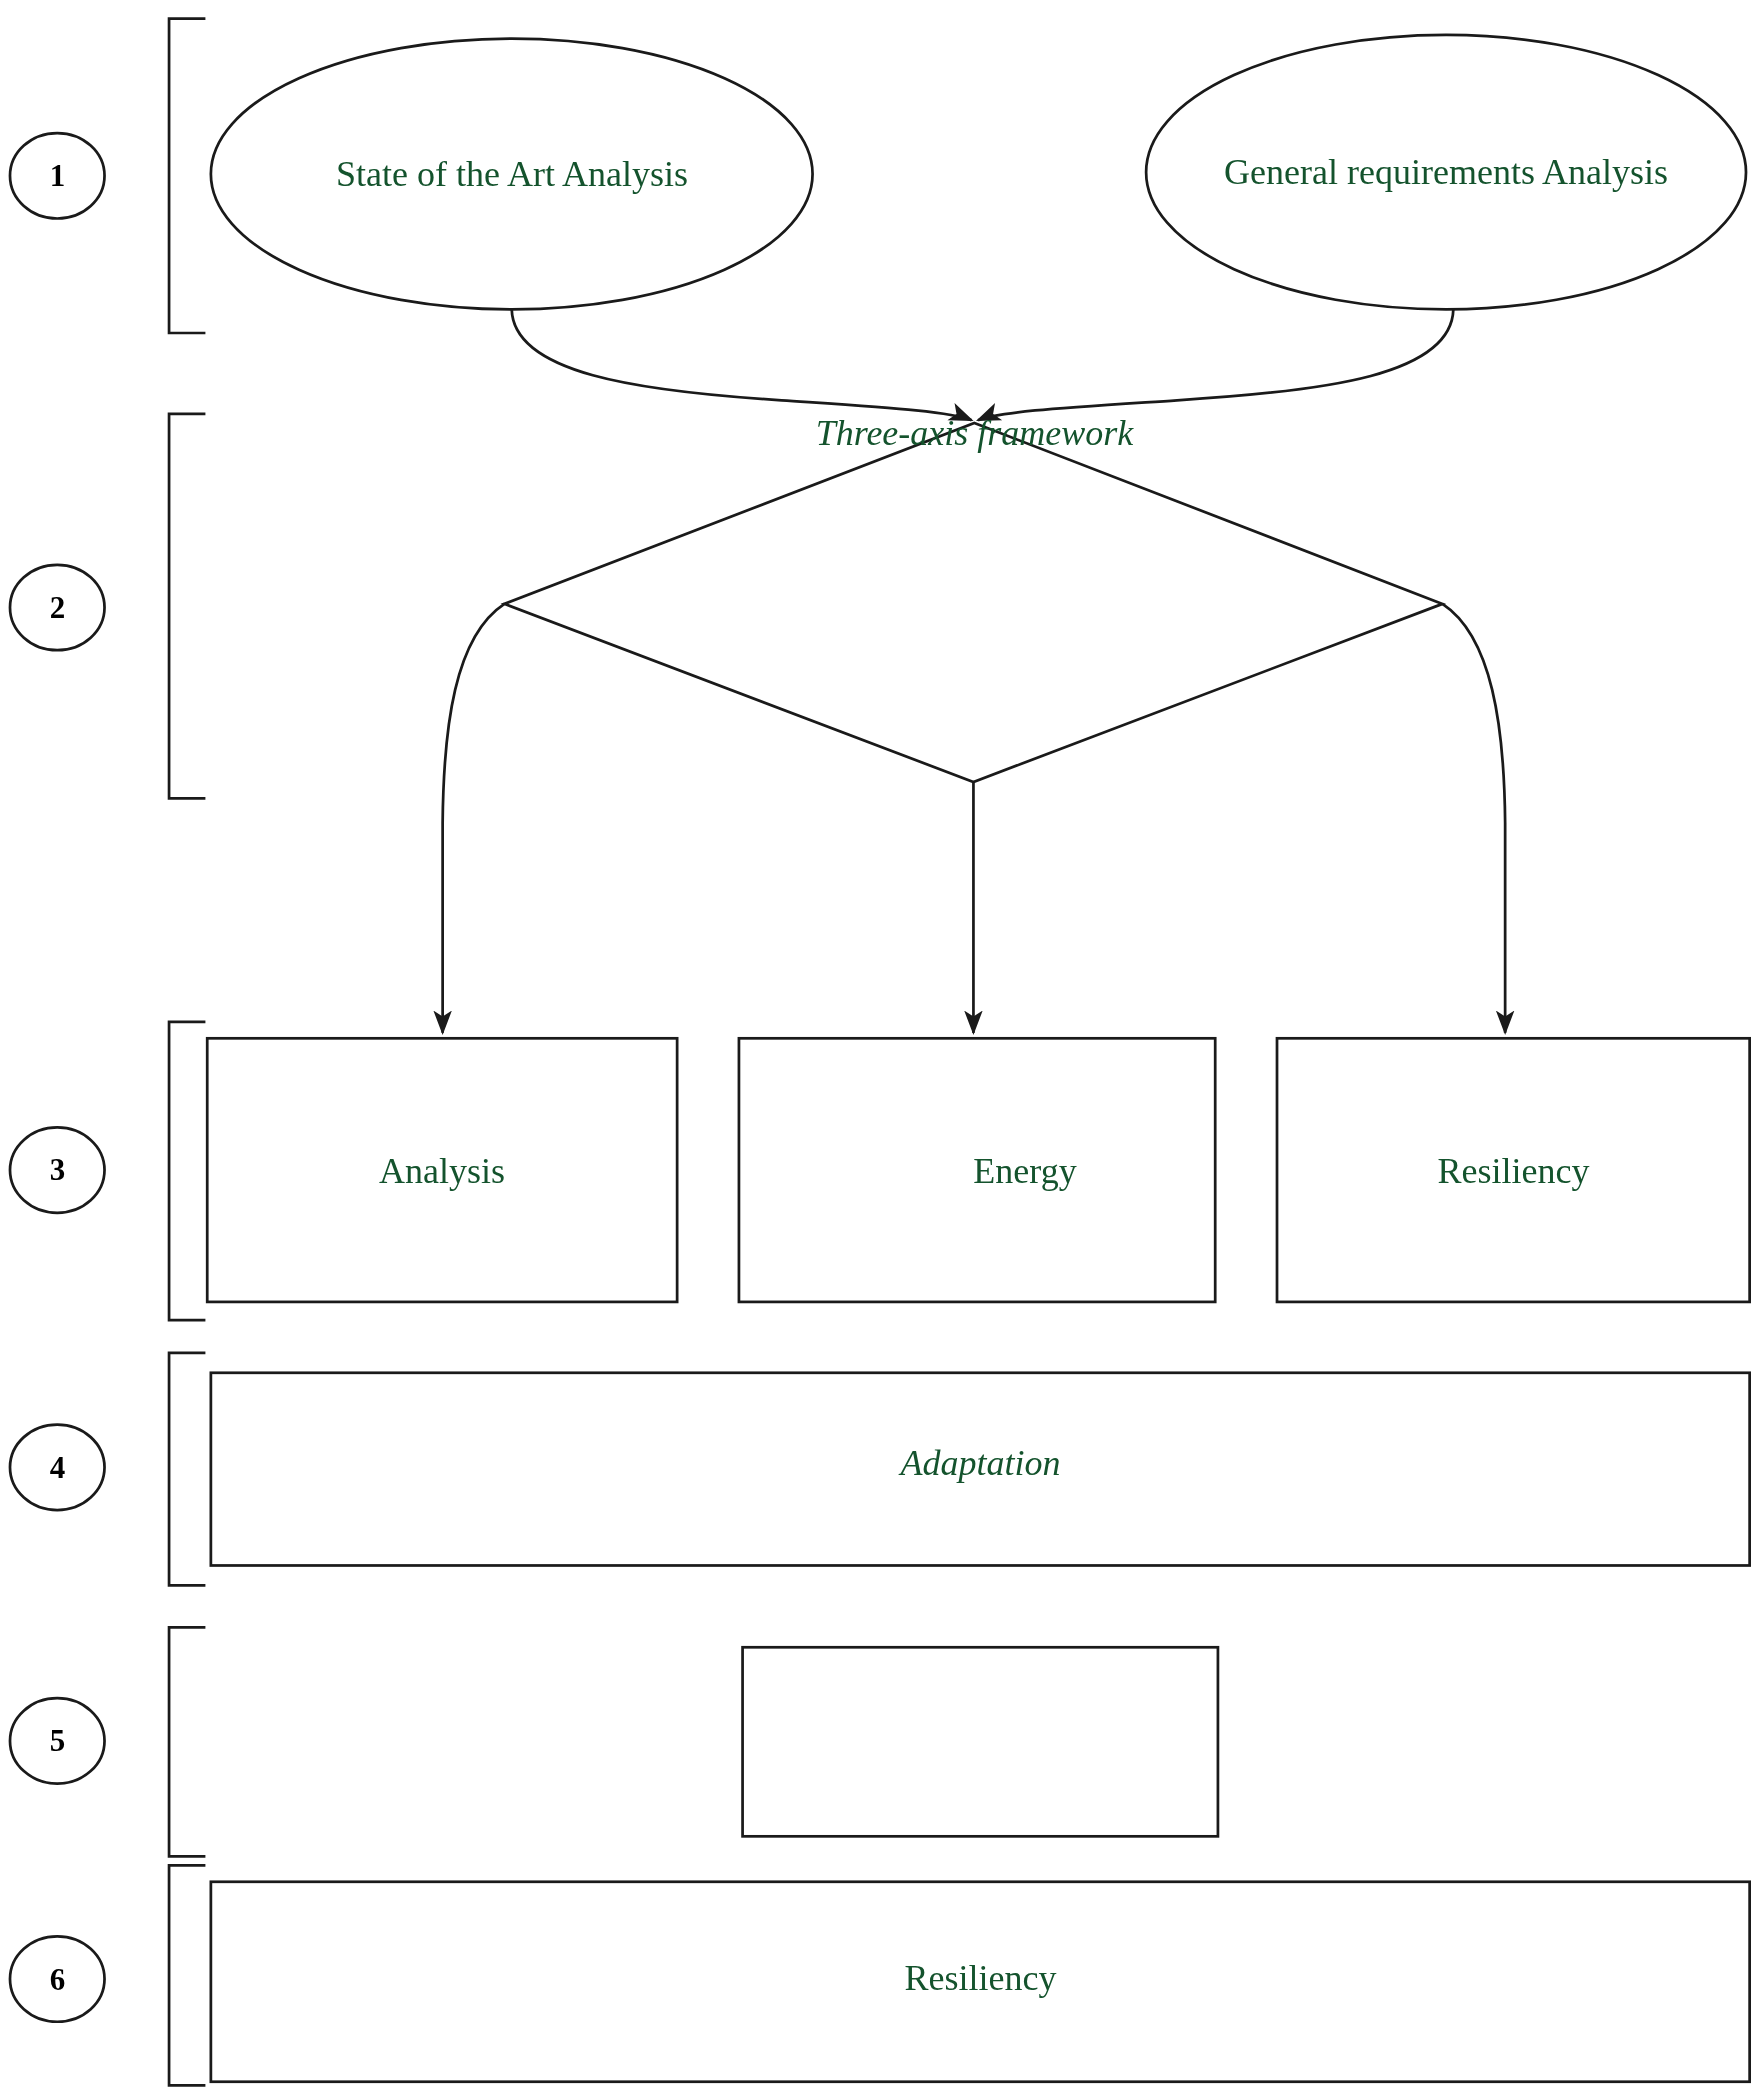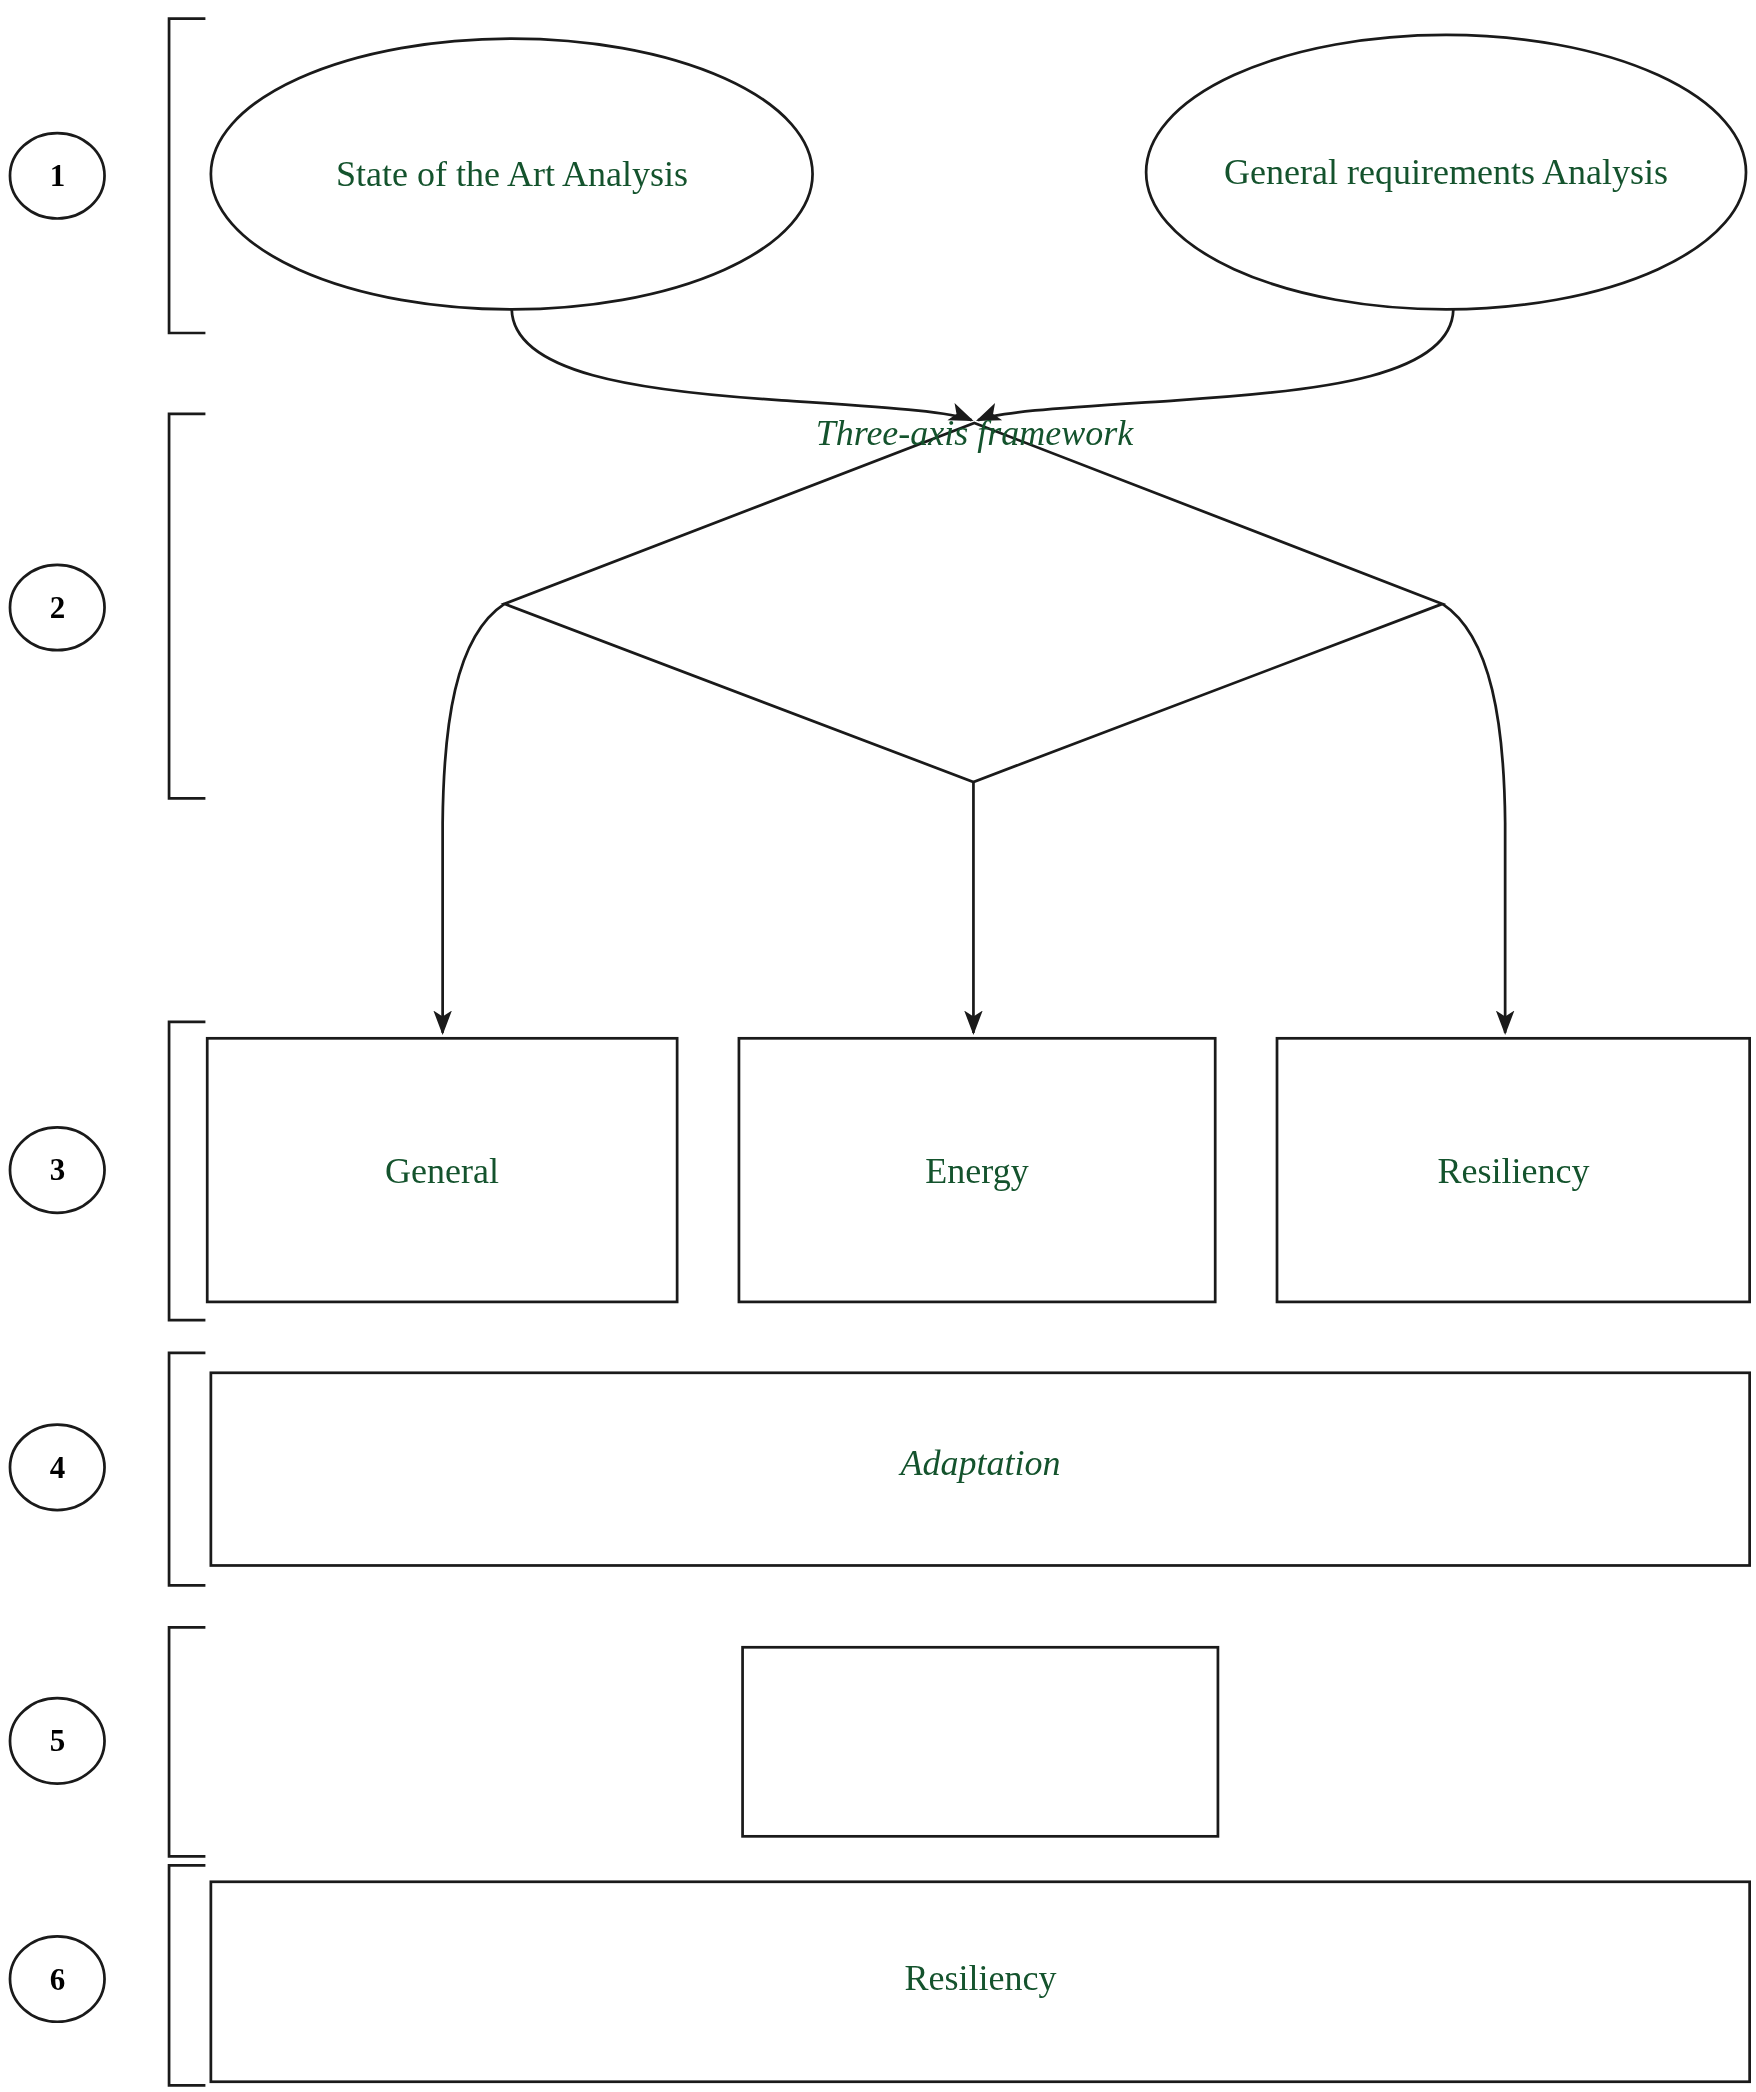--- a/index.html
+++ b/index.html
@@ -108,23 +108,23 @@
   <div class="step-number" style="left:10px; top:1425px; width:95px; height:85px;">4</div>
   <div class="step-number" style="left:10px; top:1698px; width:95px; height:85px;">5</div>
   <div class="step-number" style="left:10px; top:1937px; width:95px; height:85px;">6</div>
 
   <div class="node-label ellipse-text" style="left:211px; top:147px; width:602px; height:53px;">State of the Art Analysis</div>
 
   <div class="node-label ellipse-text" style="left:1146px; top:145px; width:600px; height:53px;">General requirements Analysis</div>
 
   <div class="node-label diamond-text" style="left:702px; top:406px; width:545px; height:53px;font-style:italic;">Three-axis framework</div>
 
-  <div class="node-label box-text" style="left:207px; top:1144px; width:470px; height:53px;">General</div>
+  <div class="node-label box-text" style="left:207px; top:1144px; width:470px; height:53px;">Analysis</div>
 
-  <div class="node-label box-text" style="left:739px; top:1144px; width:476px; height:53px;">Energy</div>
+  <div class="node-label box-text" style="left:739px; top:1144px; width:476px; height:53px;padding-left:48px;">Energy</div>
 
   <div class="node-label box-text" style="left:1277px; top:1144px; width:473px; height:53px;">Resiliency</div>
 
   <div class="node-label box-text" style="left:211px; top:1436px; width:1539px; height:53px;font-style:italic;">Adaptation</div>
 
 
   <div class="node-label box-text" style="left:211px; top:1951px; width:1539px; height:53px;">Resiliency</div>
 
 </div>
 

